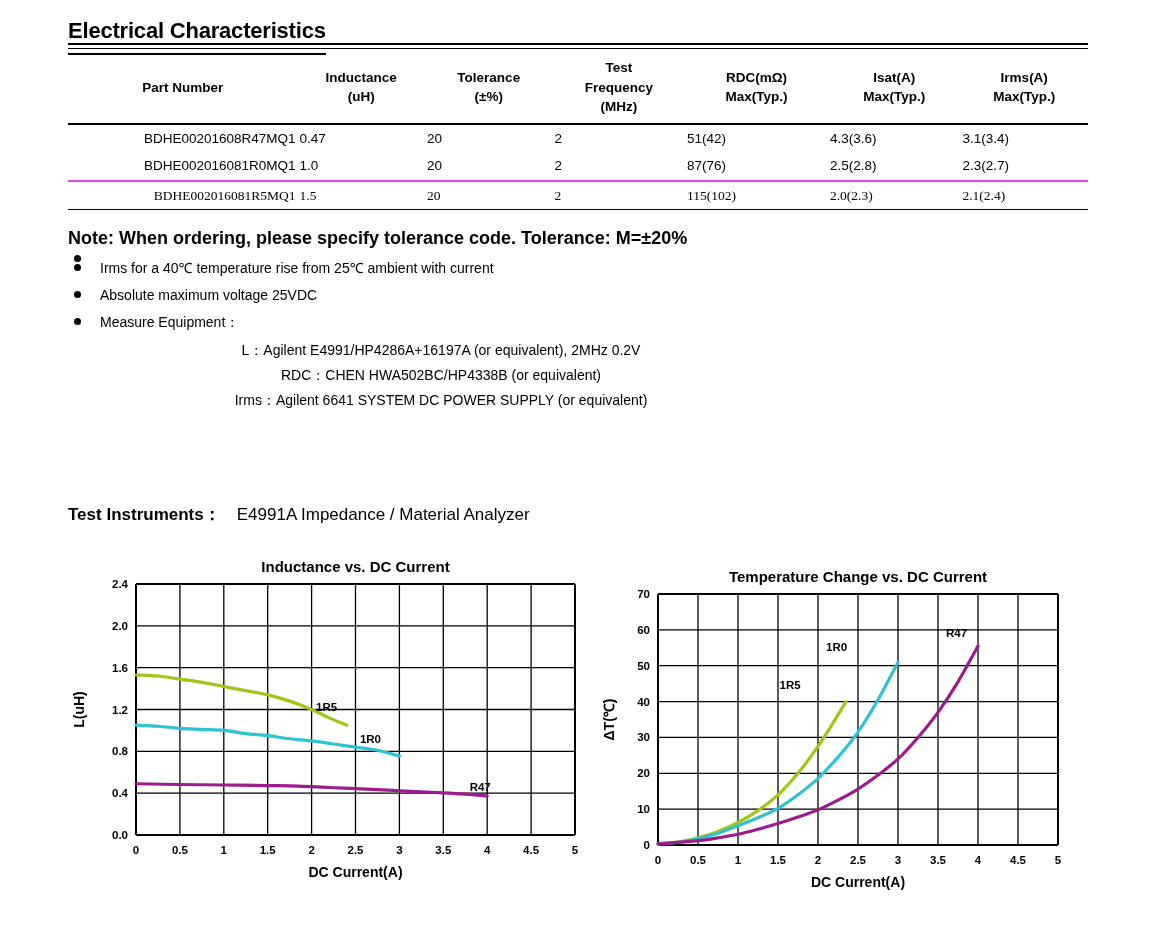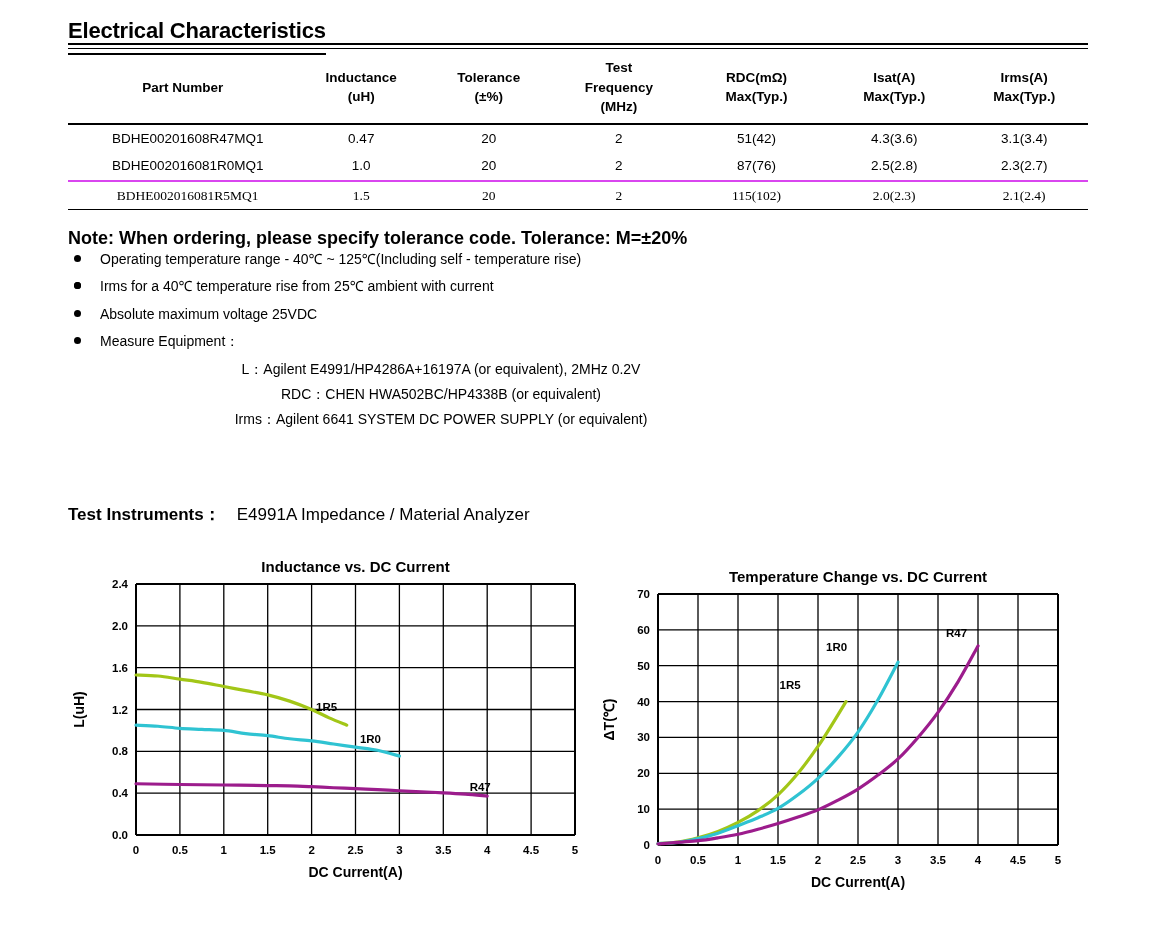--- a/index.html
+++ b/index.html
@@ -49,27 +49,26 @@
   .spec-table th {
     font-weight: bold;
     font-size: 13.5px;
     text-align: center;
     vertical-align: middle;
     padding: 6px 2px;
     line-height: 1.45;
     border-bottom: 2px solid #000;
   }
   .spec-table td {
-    text-align: center;
     padding: 5px 2px;
     font-size: 13.5px;
     line-height: 1.3;
   }
   .spec-table td.partno {
-    text-align: center;
+    text-align: right;
     padding-left: 12px;
   }
   .spec-table tbody tr.ruled td {
     border-top: 2px solid #d946ef;
     font-family: Liberation Serif, serif;
   }
   .spec-table tbody tr.last td {
     border-bottom: 1.5px solid #000;
   }
   .col-part   { width: 22.5%; }
@@ -233,24 +232,20 @@
       <td>115(102)</td>
       <td>2.0(2.3)</td>
       <td>2.1(2.4)</td>
     </tr>
   </tbody>
 </table>
 
 <div class="note-line">Note: When ordering, please specify tolerance code. Tolerance: M=±20%</div>
 
 <div class="bullets">
-  <div class="bullet-row">
-    <span class="bullet-dot"></span>
-    <span>Operating temperature range - 40℃ ~ 125℃(Including self - temperature rise)</span>
-  </div>
   <div class="bullet-row">
     <span class="bullet-dot"></span>
   </div>
   <div class="bullet-row">
     <span class="bullet-dot"></span>
     <span>Irms for a 40℃  temperature rise from 25℃  ambient with current</span>
   </div>
   <div class="bullet-row">
     <span class="bullet-dot"></span>
     <span>Absolute maximum voltage 25VDC</span>

